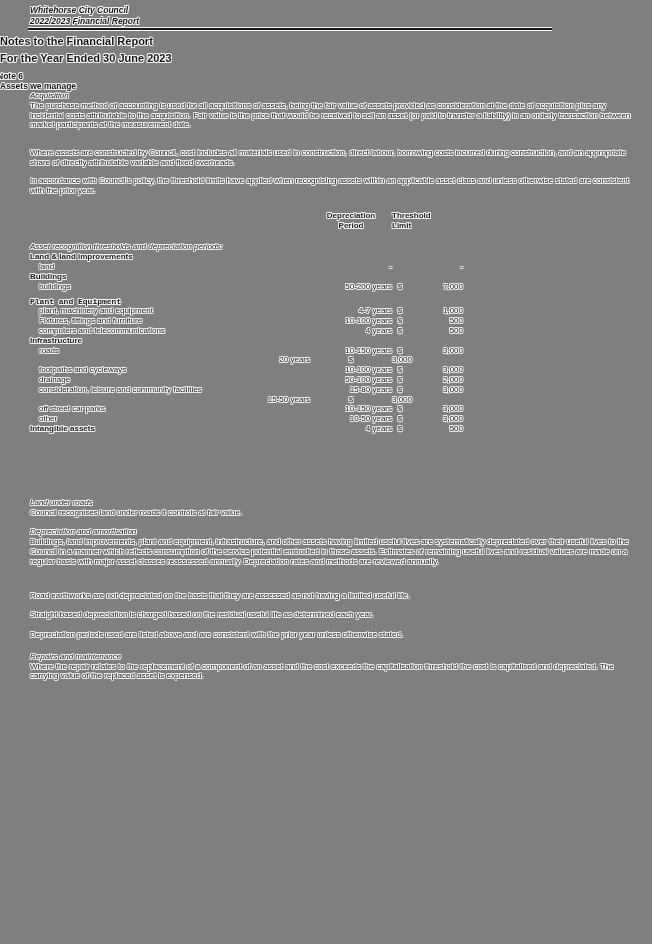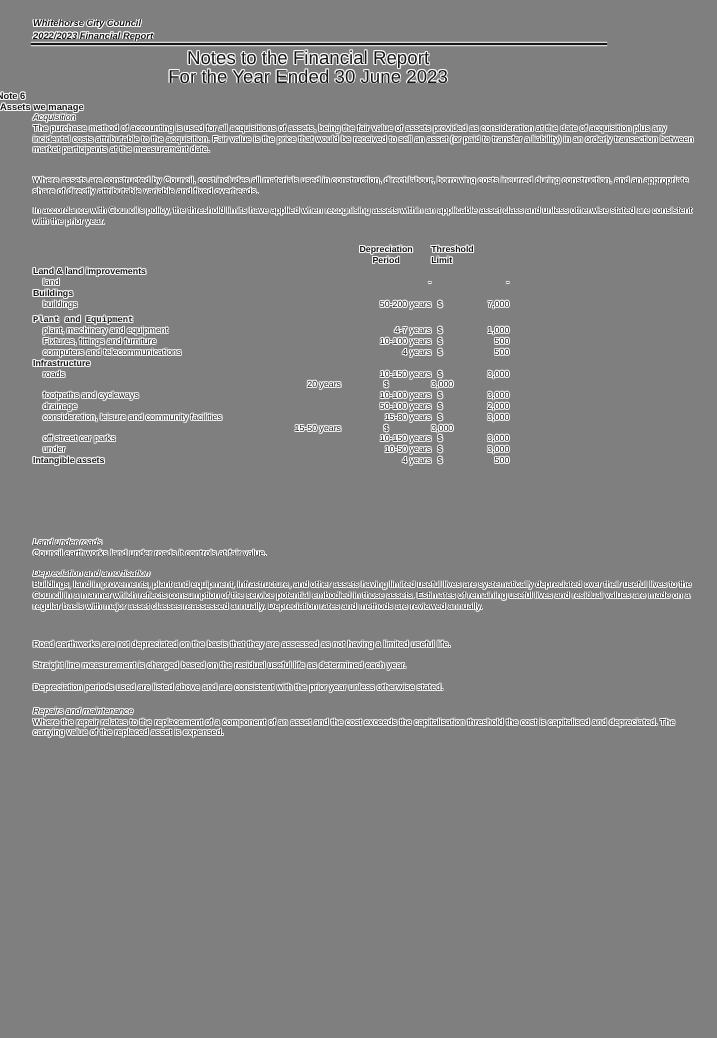--- a/index.html
+++ b/index.html
@@ -12,28 +12,28 @@
     text-shadow:
       -0.8px -0.8px 0 rgba(255,255,255,.85),
        0.8px -0.8px 0 rgba(255,255,255,.85),
       -0.8px  0.8px 0 rgba(255,255,255,.85),
        0.8px  0.8px 0 rgba(255,255,255,.85),
        0 -0.8px 0 rgba(255,255,255,.85),
        0  0.8px 0 rgba(255,255,255,.85),
       -0.8px 0 0 rgba(255,255,255,.85),
        0.8px 0 0 rgba(255,255,255,.85);
   }
-  .page{position:relative;width:560px;height:944px;padding-top:16px;box-sizing:border-box;}
+  .page{position:relative;width:560px;height:944px;padding-top:5px;box-sizing:border-box;}
   .hdr{margin-left:30px;font-size:8.5px;font-weight:bold;font-style:italic;line-height:11px;}
   .rule{
     margin:1px 8px 0 28px;height:0;
     border-top:2px solid #161616;
     box-shadow:0 1px 0 rgba(255,255,255,.9), 0 -1px 0 rgba(255,255,255,.9);
   }
-  .title{ text-align:center; font-weight:normal; font-size:17px; line-height:17px; margin-top:3px;}
+  .title{ text-align:left; font-weight:bold; font-size:11px; line-height:17px; margin-top:3px;}
   .noteRow{display:flex; margin-top:4px; font-weight:bold; font-size:8.5px; line-height:10px;flex-direction:column;}
   .noteNum{width:28px; margin-left:-3px; white-space:nowrap;}
   .content{margin-left:30px; width:606px; font-size:8px; line-height:9.8px;}
   .ital{font-style:italic;}
   .para{margin:0 0 0 0;}
   .table{width:433px; font-size:8px;}
   .thead{display:grid; grid-template-columns:280px 82px 16px 55px; font-weight:bold; line-height:10px; margin-top:16px;}
   .th-period{grid-column:2; text-align:center;}
   .th-threshold{grid-column:3 / span 2; }
   .tcaption{margin-top:11px; font-style:italic; line-height:10px;}
@@ -81,20 +81,21 @@
       <div class="thead">
         <div class="th-period">
           <div>Depreciation</div>
           <div>Period</div>
         </div>
         <div class="th-threshold">
           <div>Threshold</div>
           <div>Limit</div>
         </div>
       </div>
+      <div class="tcaption ital">Asset recognition thresholds and depreciation periods:</div>
       <div>
           <div class="trow group">
             <span class="c-label">Land &amp; land improvements</span>
             <span class="c-period"></span>
             <span class="c-dollar"></span>
             <span class="c-threshold"></span>
           </div>
           <div class="trow item">
             <span class="c-label">land</span>
             <span class="c-period">-</span>
@@ -177,47 +178,47 @@
             <span class="c-dollar">$</span>
             <span class="c-threshold">3,000</span>
           </div>
           <div class="trow item">
             <span class="c-label">off street car parks</span>
             <span class="c-period">10-150 years</span>
             <span class="c-dollar">$</span>
             <span class="c-threshold">3,000</span>
           </div>
           <div class="trow item">
-            <span class="c-label">under</span>
+            <span class="c-label">other</span>
             <span class="c-period">10-50 years</span>
             <span class="c-dollar">$</span>
             <span class="c-threshold">3,000</span>
           </div>
           <div class="trow group">
             <span class="c-label">Intangible assets</span>
             <span class="c-period">4 years</span>
             <span class="c-dollar">$</span>
             <span class="c-threshold">500</span>
           </div>
         </div>
     </div>
 
     <div class="sp64"></div>
 
     <div class="ital">Land under roads</div>
-    <p class="para">Council earthworks land under roads it controls at fair value.</p>
+    <p class="para">Council recognises land under roads it controls at fair value.</p>
 
     <div class="sp10"></div>
     <div class="ital">Depreciation and amortisation</div>
     <p class="para">Buildings, land improvements, plant and equipment, infrastructure,  and other assets having limited useful lives are systematically depreciated over their useful lives to the Council in a manner which reflects consumption of the service potential embodied in those assets.  Estimates of remaining useful lives and residual values are made on a regular basis with major asset classes reassessed annually.  Depreciation rates and methods are reviewed annually.</p>
     <div class="sp14"></div>
     <div class="sp10"></div>
     <p class="para">Road earthworks are not depreciated on the basis that they are assessed as not having a limited useful life.</p>
     <div class="sp10"></div>
-    <p class="para">Straight line measurement is charged based on the residual useful life as determined each year.</p>
+    <p class="para">Straight based depreciation is charged based on the residual useful life as determined each year.</p>
     <div class="sp10"></div>
     <p class="para">Depreciation periods used are listed above and are consistent with the prior year unless otherwise stated.</p>
 
     <div class="sp12"></div>
     <div class="ital">Repairs and maintenance</div>
     <p class="para">Where the repair relates to the replacement of a component of an asset and the cost exceeds the capitalisation threshold the cost is capitalised and depreciated.  The carrying value of the replaced asset is expensed.</p>
 
   </div>
 </div>
 

